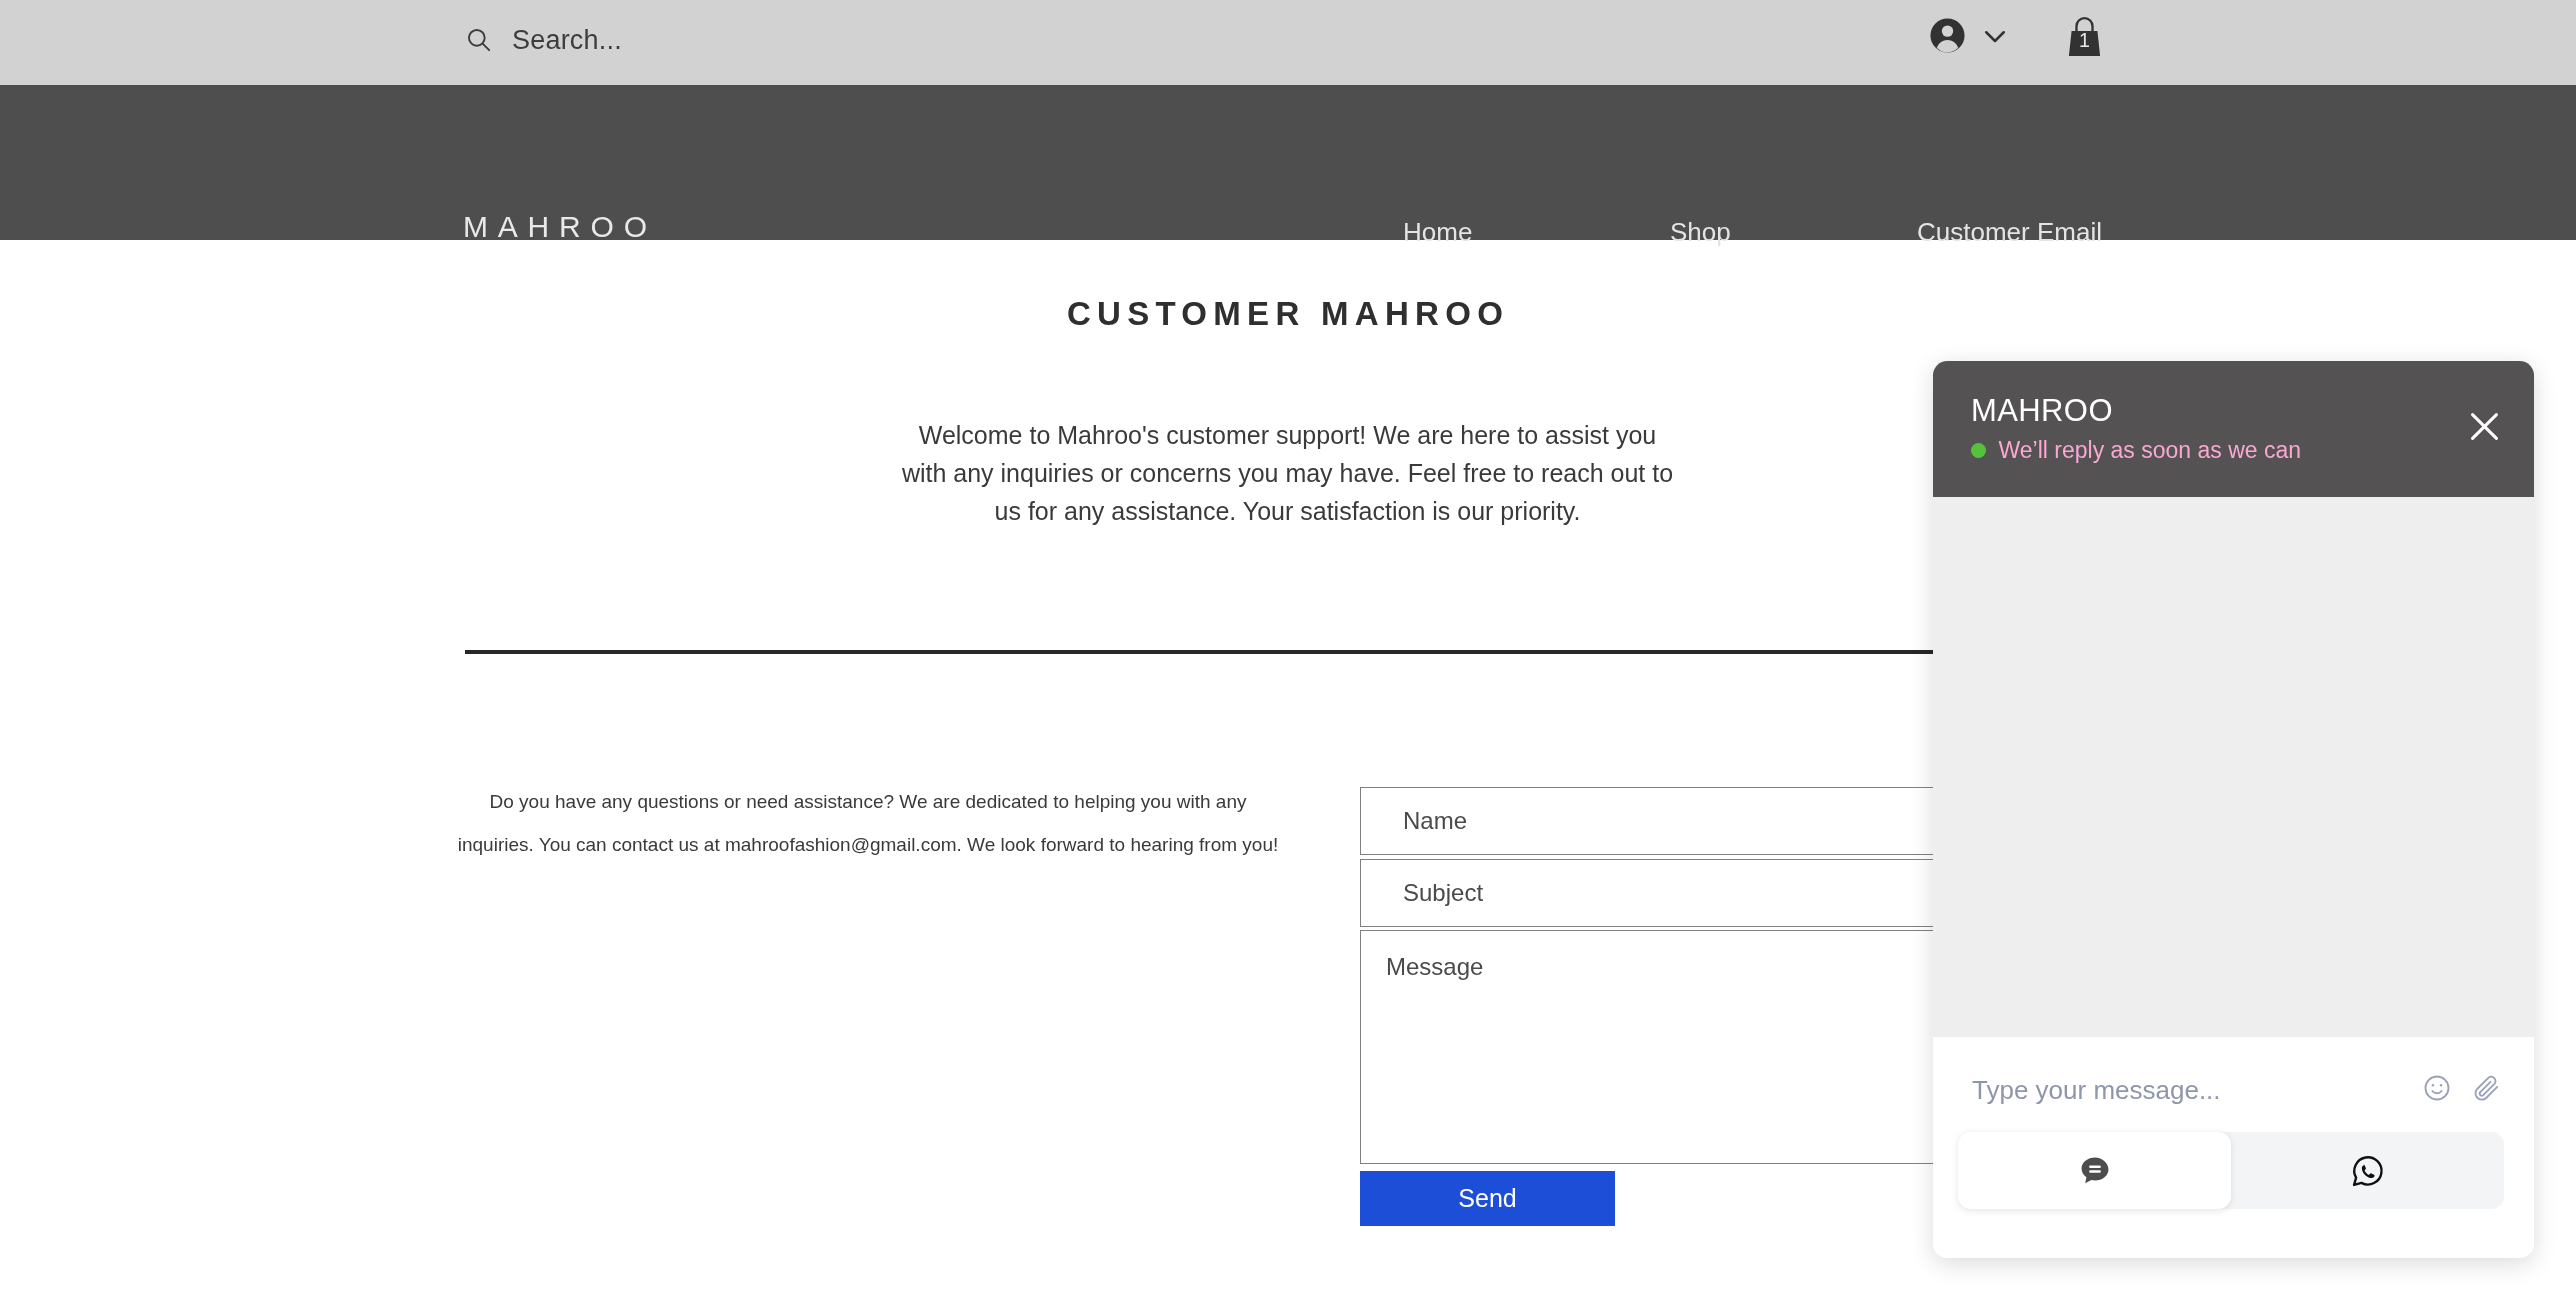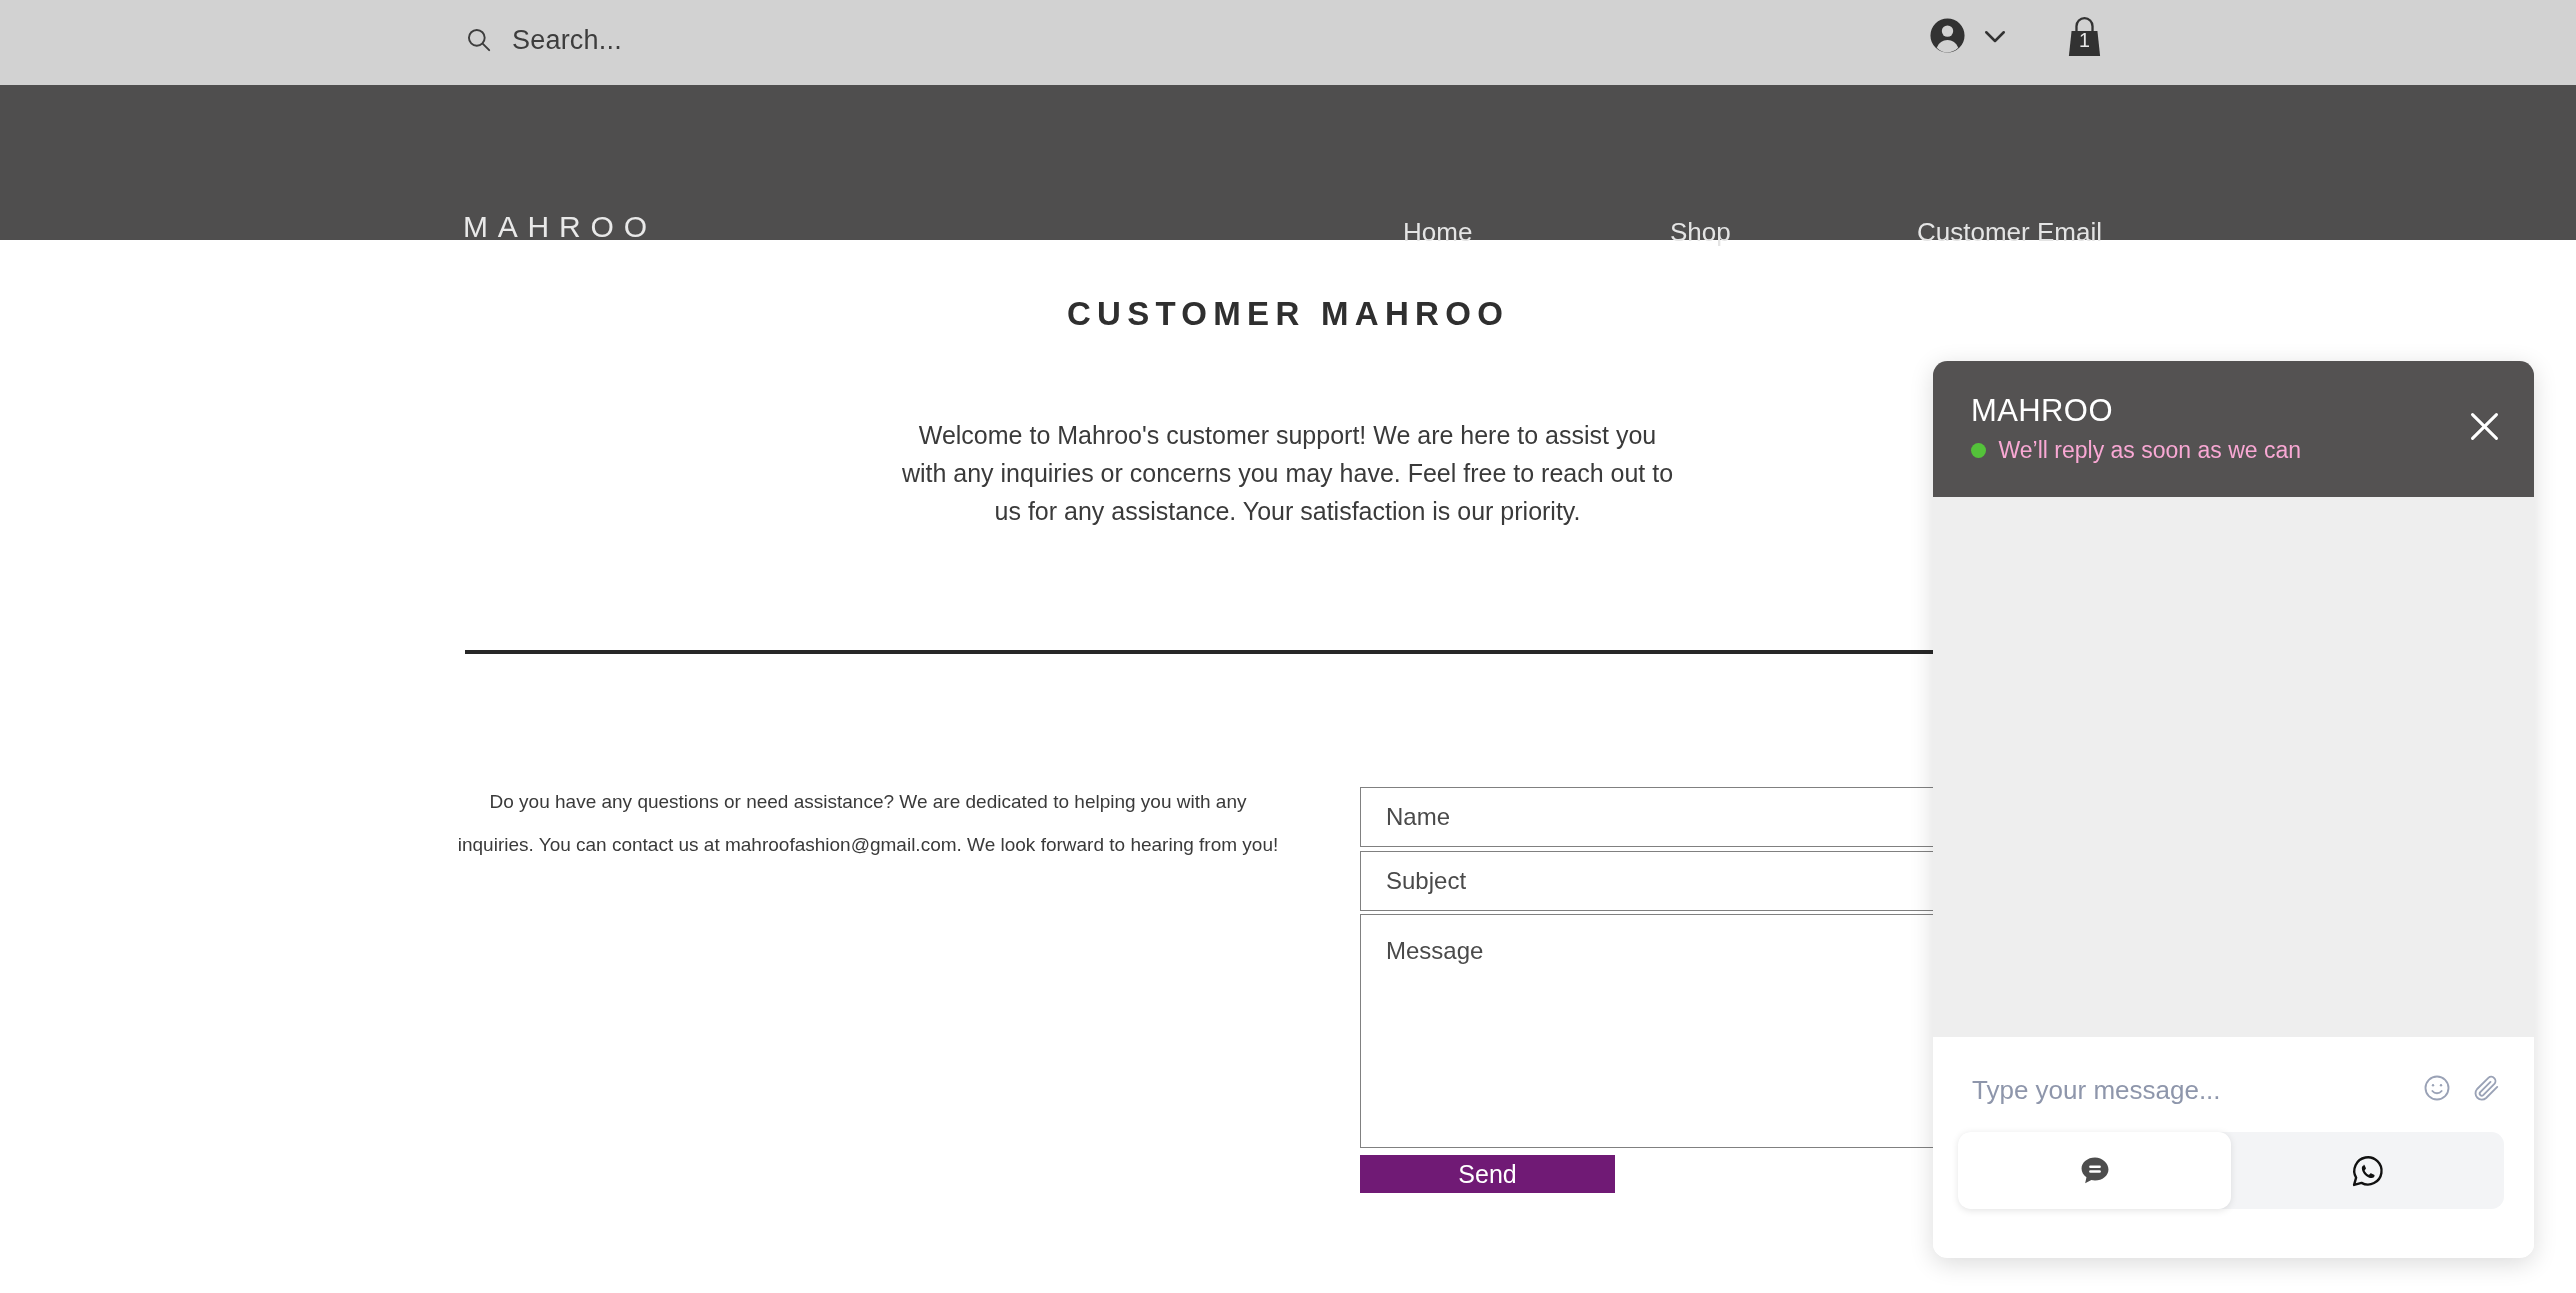--- a/index.html
+++ b/index.html
@@ -127,27 +127,27 @@
   }
 
   
   .form {
     position: absolute;
     left: 1360px; top: 787px;
     width: 617px;
   }
   .field {
     width: 617px;
-    height: 60px;
+    height: 68px;
     border: 1.8px solid #808080;
     background: #ffffff;
     margin-bottom: 3.6px;
     display: flex;
     align-items: center;
-    padding-left: 25px;
+    padding-left: 42px;
     font-family: "Liberation Sans", sans-serif;
     font-size: 24px;
     color: #4a4a4a;
   }
   .field::placeholder { color: #4a4a4a; opacity: 1; }
   .field-message {
     width: 617px;
     height: 234px;
     border: 1.8px solid #808080;
     background: #ffffff;
@@ -155,22 +155,22 @@
     font-family: "Liberation Sans", sans-serif;
     font-size: 24px;
     color: #4a4a4a;
     resize: none;
     margin-bottom: 7.2px;
     display: block;
   }
   .field-message::placeholder { color: #4a4a4a; opacity: 1; }
   .send-btn {
     width: 255px;
-    height: 38px;
-    background: #701a75;
+    height: 55px;
+    background: #1d4ed8;
     color: #ffffff;
     border: none;
     font-family: "Liberation Sans", sans-serif;
     font-size: 25px;
     cursor: pointer;
   }
 
   
   .chat-widget {
     position: absolute;

